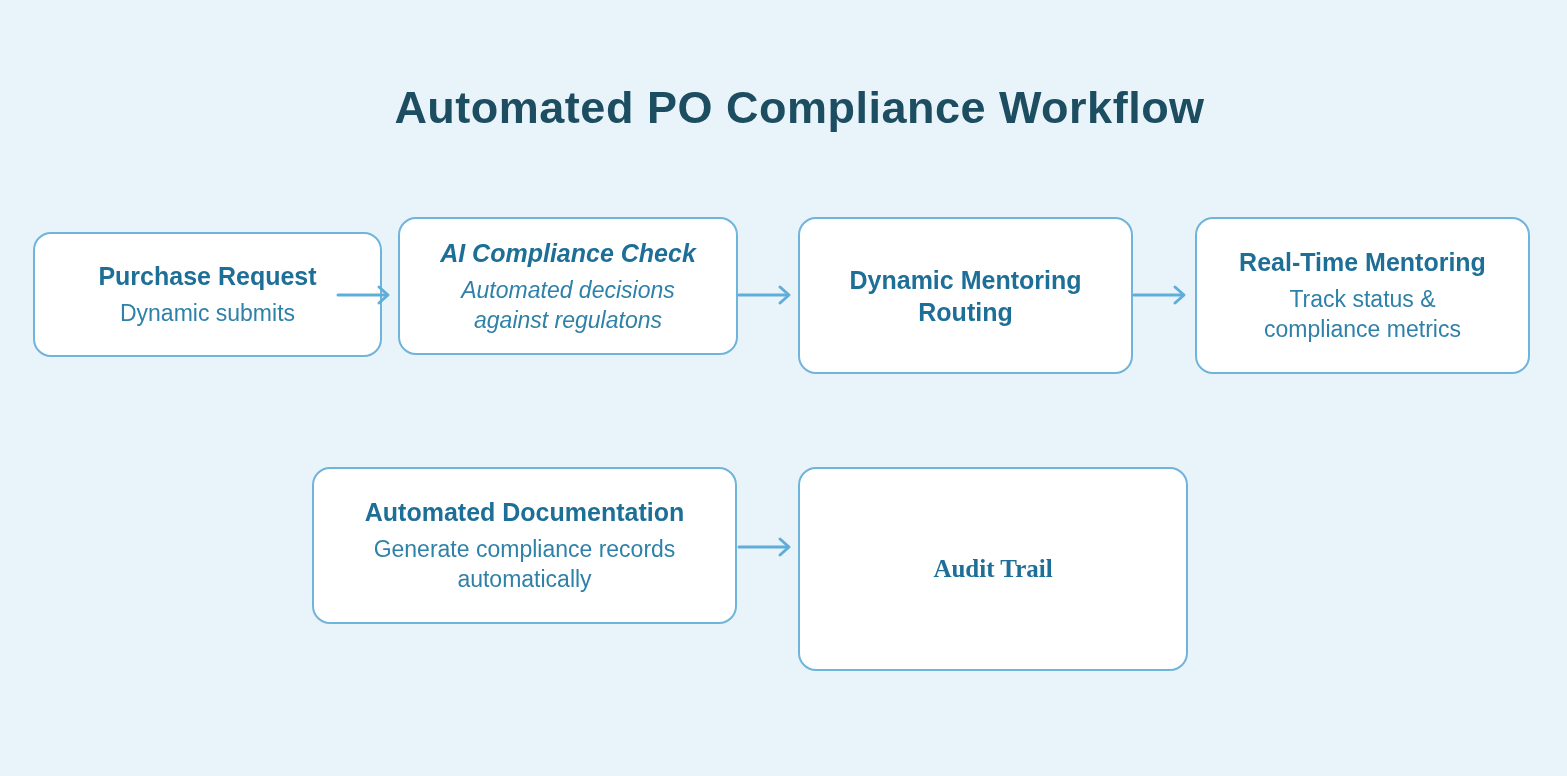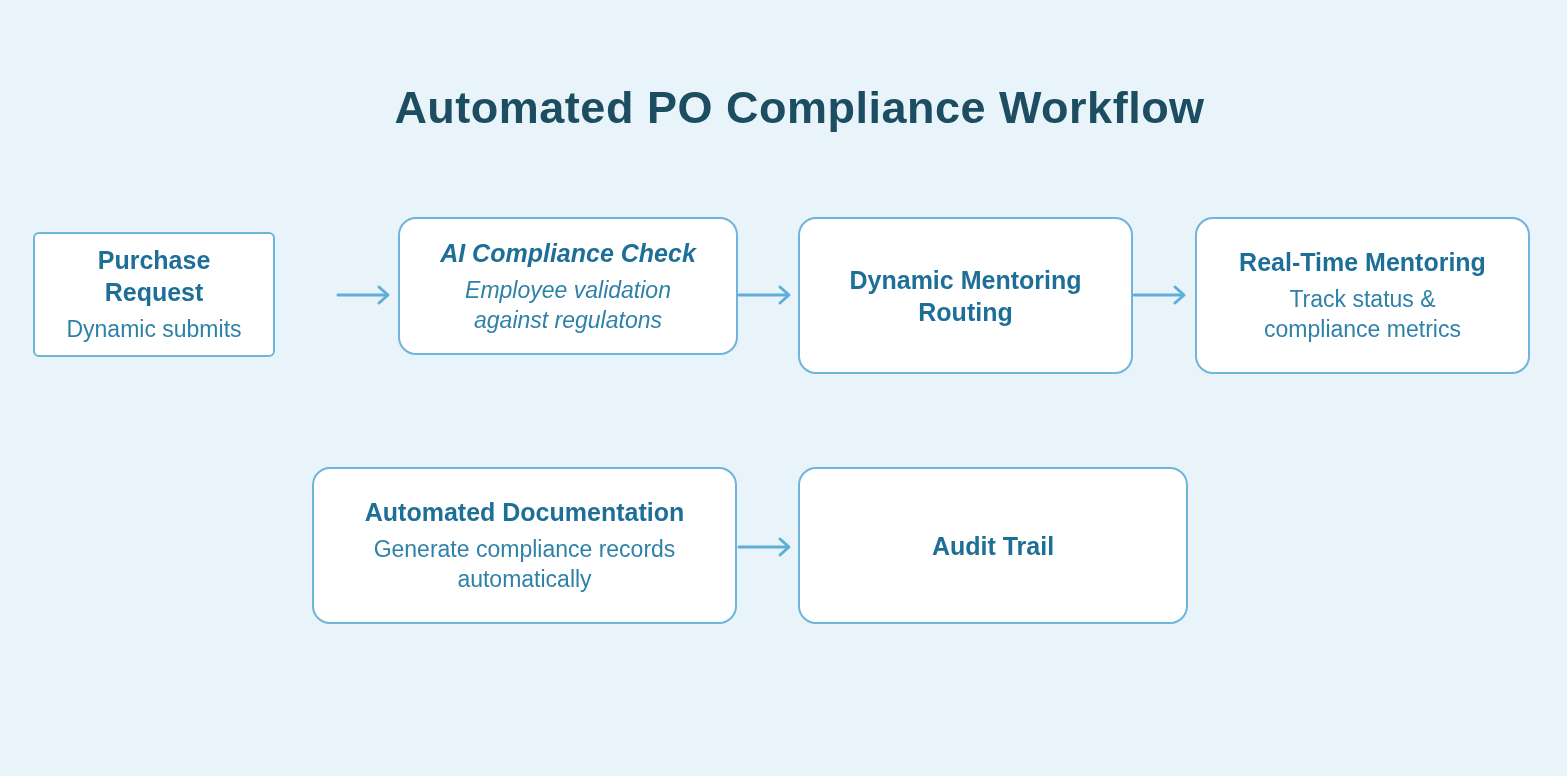--- a/index.html
+++ b/index.html
@@ -52,26 +52,26 @@
     line-height: 1.28;
     color: var(--node_title);
   }
   .node-subtitle {
     font-size: 23px;
     font-weight: 400;
     line-height: 1.3;
     color: var(--node_subtitle);
   }
   
-  .n0 { left: 33px;   top: 232px; width: 242px; height: 125px; border-radius: 6px; }
+  .n0 { left: 33px;   top: 232px; width: 349px; height: 125px; }
   .n1 { left: 398px;  top: 217px; width: 340px; height: 138px; font-style: italic; }
   .n2 { left: 798px;  top: 217px; width: 335px; height: 157px; }
   .n3 { left: 1195px; top: 217px; width: 335px; height: 157px; }
   .n4 { left: 312px;  top: 467px; width: 425px; height: 157px; }
-  .n5 { left: 798px;  top: 467px; width: 390px; height: 157px; }
+  .n5 { left: 798px;  top: 467px; width: 390px; height: 204px; font-family: Liberation Serif, serif; }
   
   .n1 .node-subtitle { max-width: 262px; }
   .n3 .node-subtitle { max-width: 244px; }
   .n5 .node-subtitle { max-width: 310px; }
   .n4 .node-subtitle { max-width: 340px; }
   .arrow {
     position: absolute;
     width: 60px; height: 24px;
   }
   .a0 { left: 336px;  top: 283px; }
@@ -101,21 +101,21 @@
 
   <div class="arrow a0">
     <svg width="60" height="24" viewBox="0 0 60 24" aria-hidden="true">
       <line x1="2" y1="12" x2="51" y2="12"></line>
       <polyline points="43,4 52,12 43,20"></polyline>
     </svg>
   </div>
 
   <div class="node n1">
     <div class="node-title">AI Compliance Check</div>
-    <div class="node-subtitle">Employee validation against regulatons</div>
+    <div class="node-subtitle">Automated decisions against regulatons</div>
   </div>
 
   <div class="arrow a1">
     <svg width="60" height="24" viewBox="0 0 60 24" aria-hidden="true">
       <line x1="2" y1="12" x2="51" y2="12"></line>
       <polyline points="43,4 52,12 43,20"></polyline>
     </svg>
   </div>
 
   <div class="node n2">

